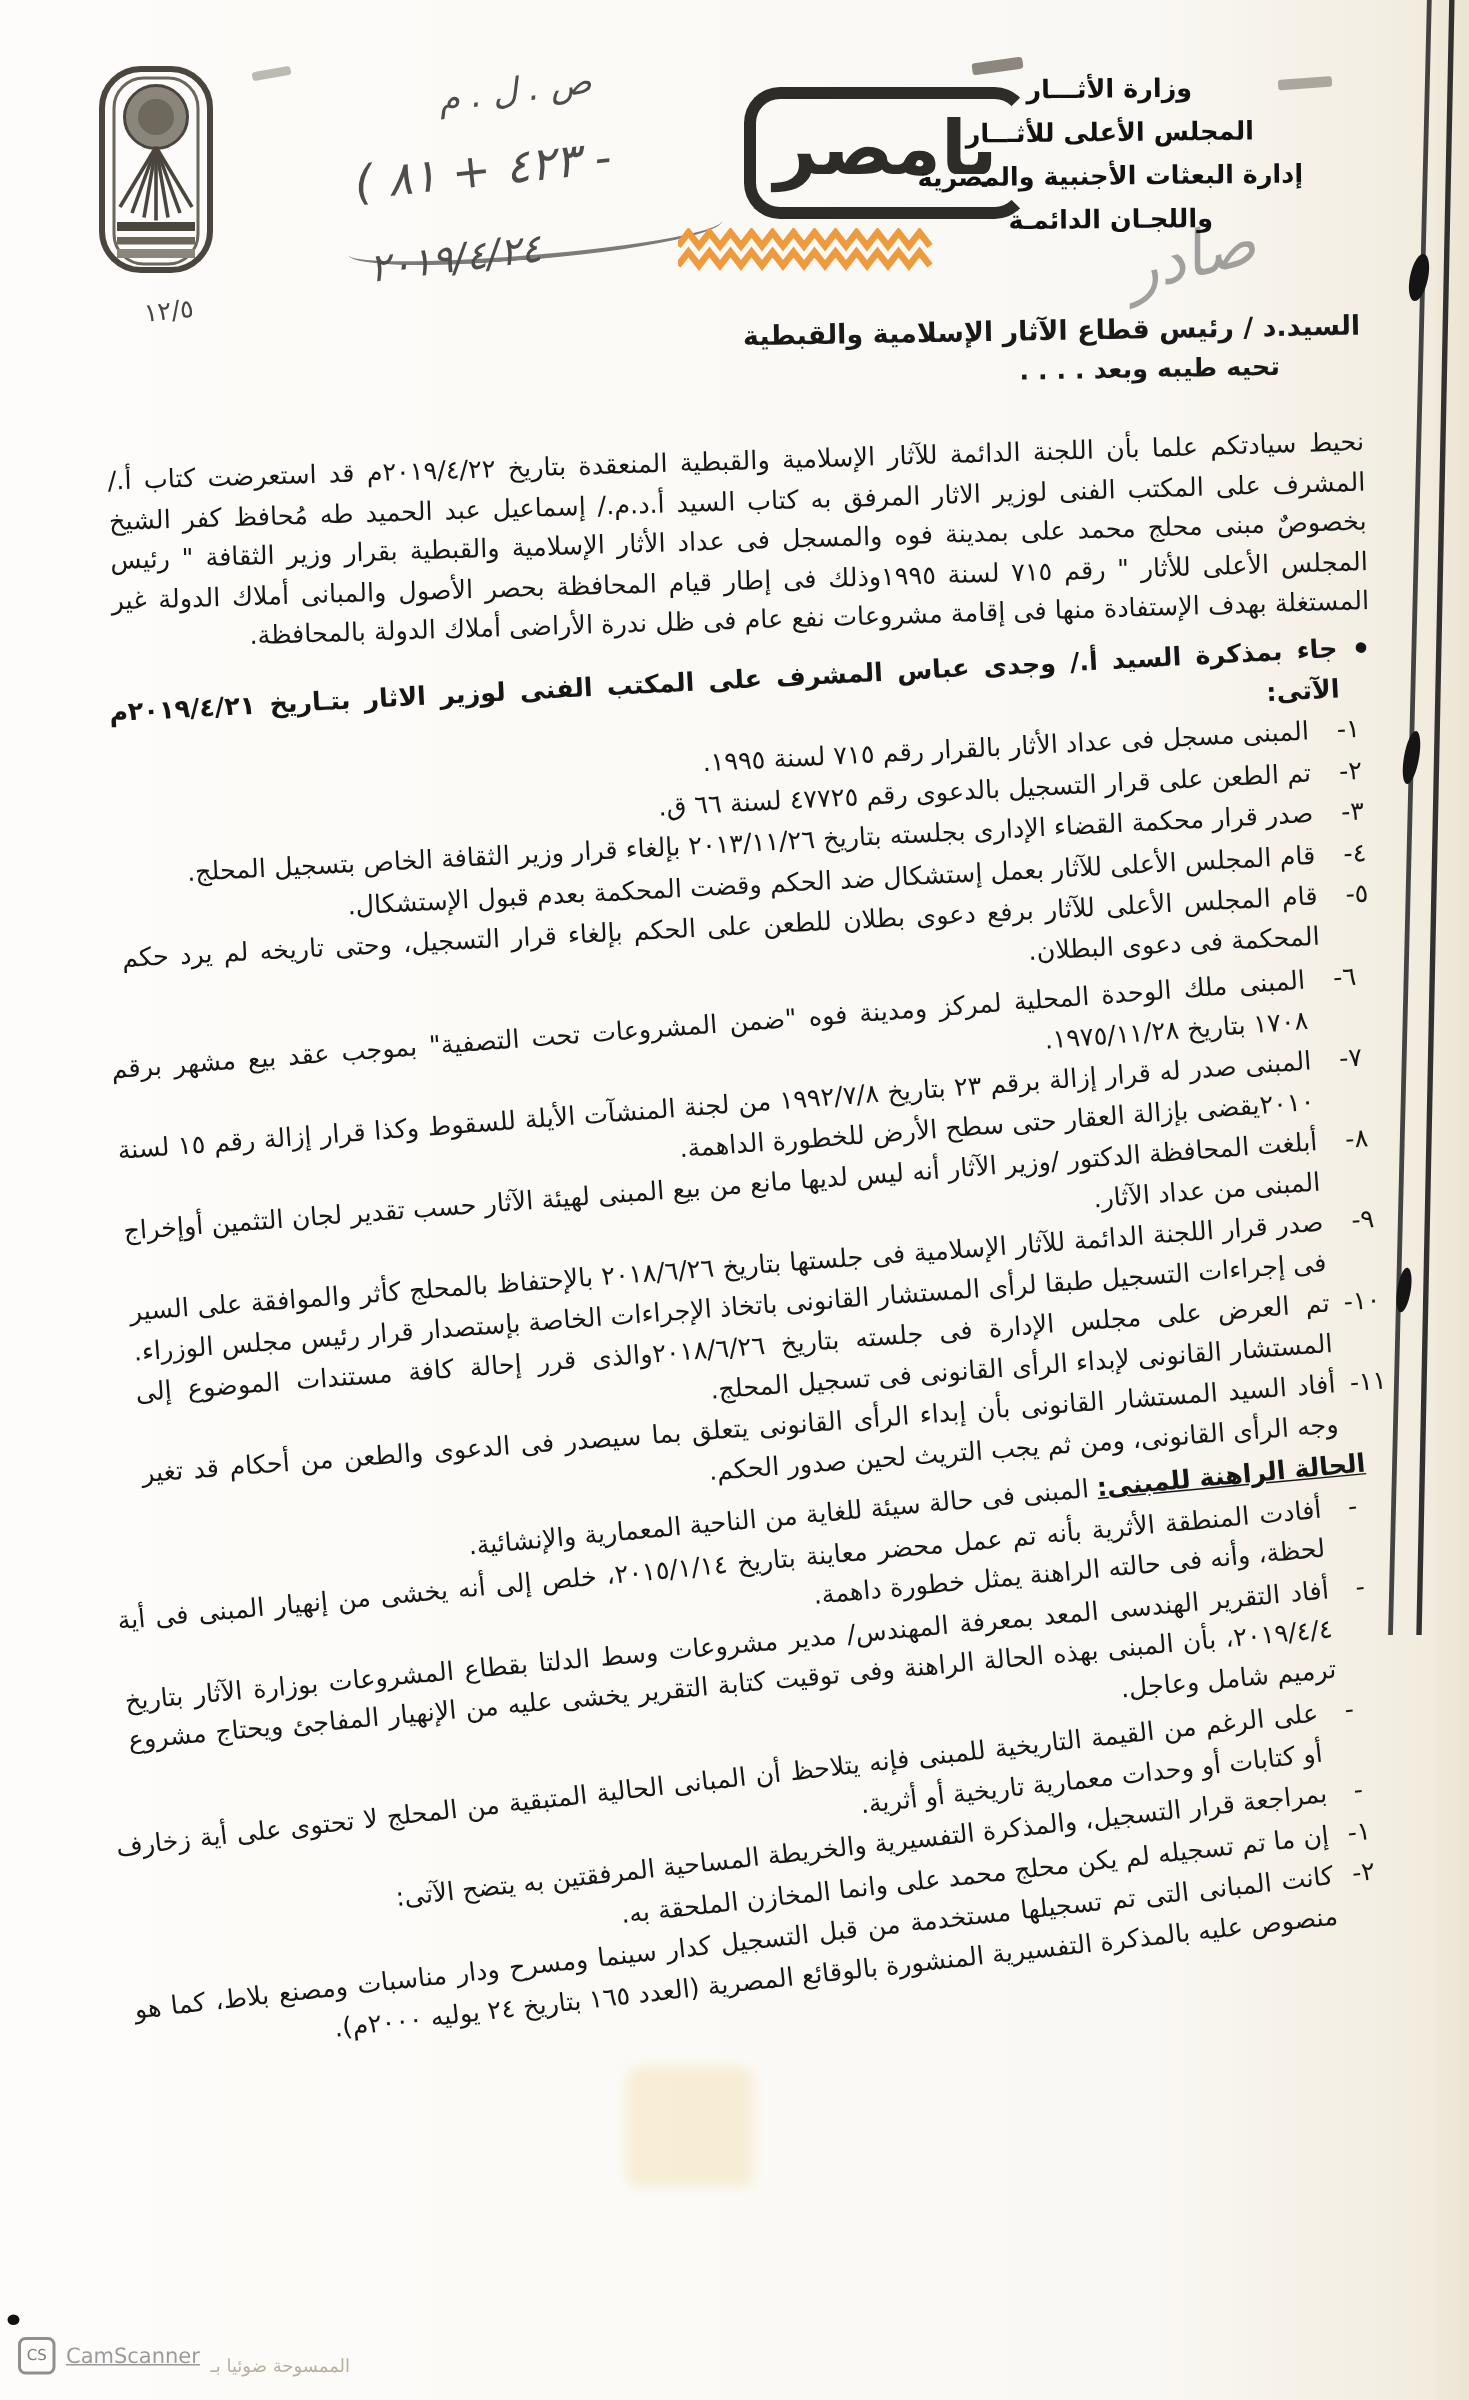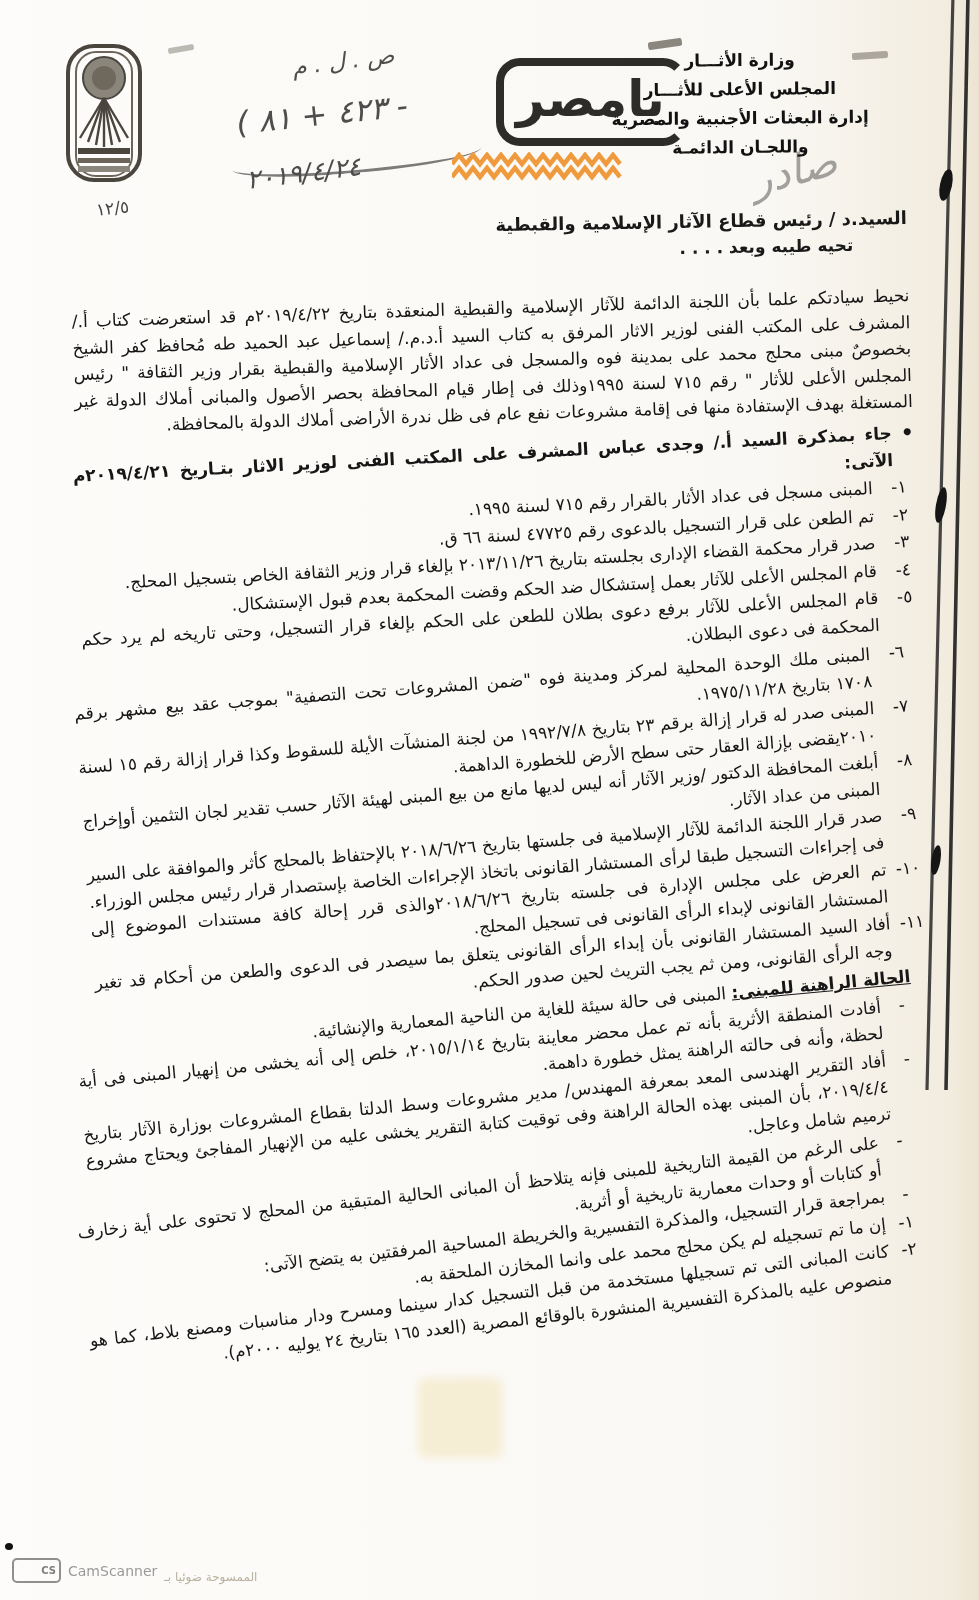--- a/index.html
+++ b/index.html
@@ -60,22 +60,22 @@
   .status-line{margin-top:2px;}
   .status-head{font-weight:bold;text-decoration:underline;}
   ul.findings li{padding-right:32px;}
   ul.findings li .marker{right:8px;}
   .sub-list{margin-right:28px;}
   .sub-list li{padding-right:34px;}
   
   .footer{position:absolute;left:12px;bottom:16px;display:flex;align-items:center;gap:7px;
     direction:ltr;color:#9a9a9a;}
   .cs-box{width:21px;height:21px;border:2px solid #8f8f8f;border-radius:5px;
-    display:flex;align-items:center;justify-content:center;font-size:10px;font-weight:bold;color:#7d7d7d;padding-left:24px;}
-  .cs-name{font-size:14px;color:#9a9a9a;}
+    display:flex;align-items:center;justify-content:center;font-size:10px;font-weight:normal;color:#7d7d7d;}
+  .cs-name{font-size:14px;color:#9a9a9a;text-decoration:underline;}
   .cs-ar{font-size:12px;color:#b8b09e;margin-top:13px;}
 </style>
 </head>
 <body>
 
 <div class="page">
 
   <svg class="edge-svg" viewBox="0 0 60 1100">
     <path d="M34 -5 L8 1090" stroke="#262626" stroke-width="3.2" fill="none" opacity=".85"></path>
     <path d="M49 -5 L27 1090" stroke="#1d1d1d" stroke-width="3.6" fill="none" opacity=".9"></path>

